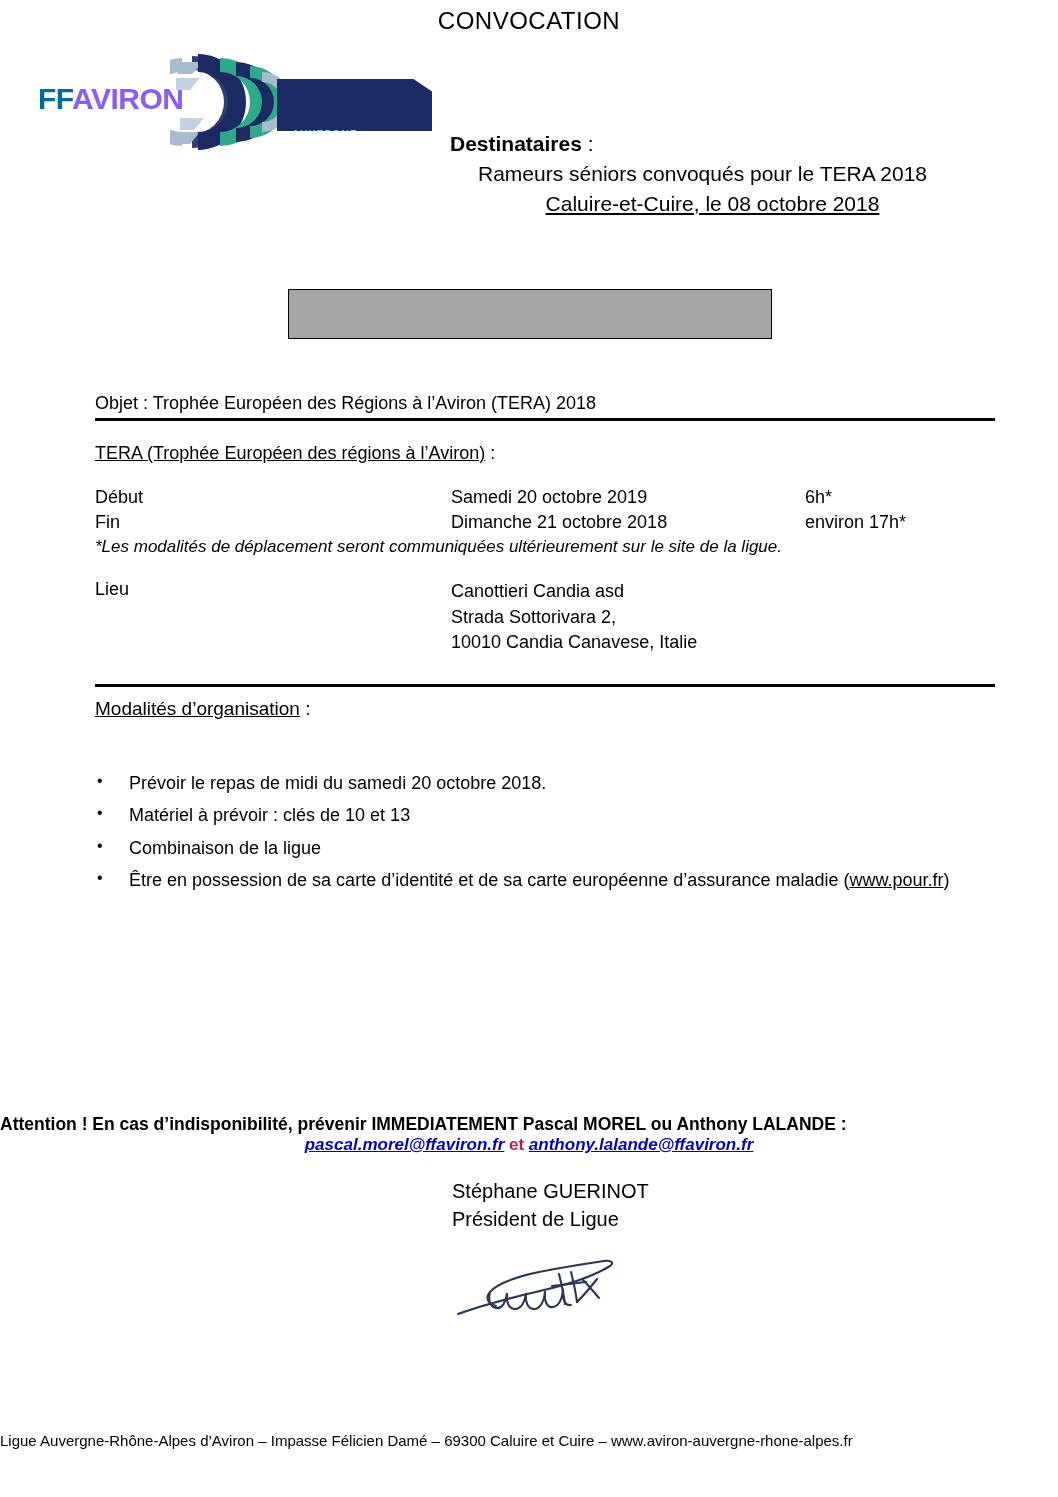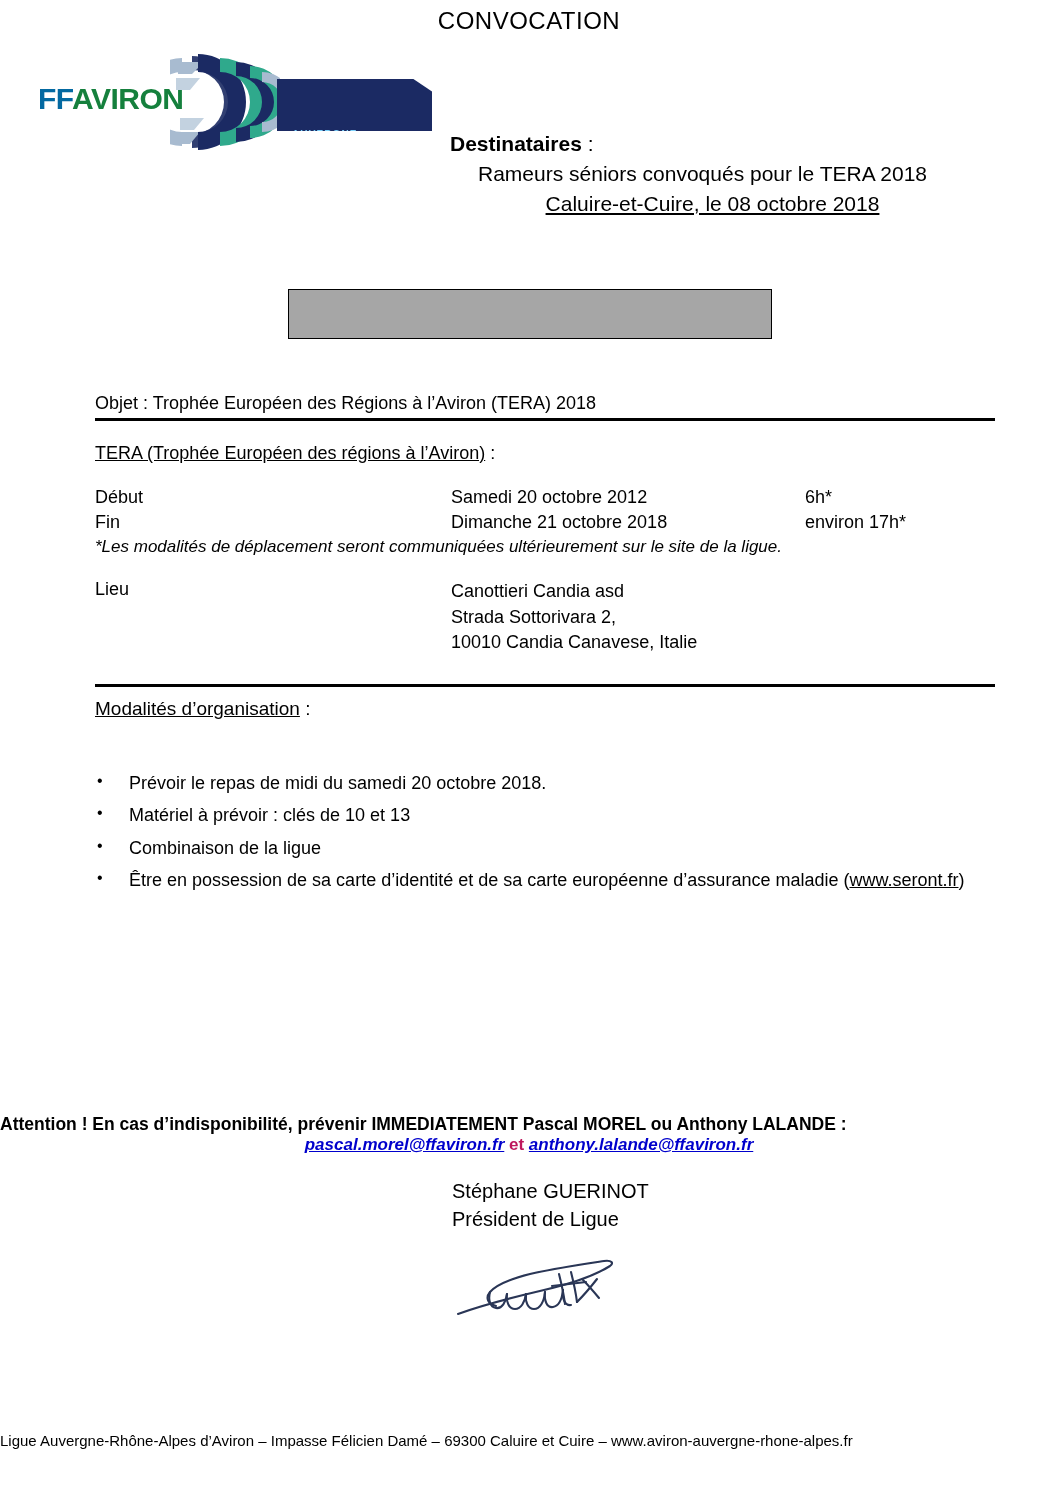--- a/index.html
+++ b/index.html
@@ -28,21 +28,21 @@
     position: absolute;
     left: 8px;
     top: 58px;
     font-size: 30px;
     font-weight: bold;
     letter-spacing: -0.5px;
     line-height: 1;
     white-space: nowrap;
   }
   #ffaviron-wordmark .ff { color: #0369a1; }
-  #ffaviron-wordmark .aviron { color: #15803d; }
+  #ffaviron-wordmark .aviron { color: #8b5cf6; }
 
   #logo-mark {
     position: absolute;
     left: 140px;
     top: 22px;
     width: 110px;
     height: 108px;
   }
   #logo-mark svg { display: block; }
 
@@ -300,21 +300,21 @@
 
 <div id="objet-line">Objet : Trophée Européen des Régions à l’Aviron (TERA) 2018</div>
 <div class="rule" id="rule-1"></div>
 
 <div id="tera-heading">
   <span class="u">TERA (Trophée Européen des régions à l’Aviron)</span><span> :</span>
 </div>
 
 <div class="sched-row" id="sched-row-0">
   <span class="c-label">Début</span>
-  <span class="c-date">Samedi 20 octobre 2012</span>
+  <span class="c-date">Samedi 20 octobre 2019</span>
   <span class="c-time">6h*</span>
 </div>
 <div class="sched-row" id="sched-row-1">
   <span class="c-label">Fin</span>
   <span class="c-date">Dimanche 21 octobre 2018</span>
   <span class="c-time">environ 17h*</span>
 </div>
 <div id="sched-note">*Les modalités de déplacement seront communiquées ultérieurement sur le site de la ligue.</div>
 
 <div id="lieu-block">
@@ -336,21 +336,21 @@
   <li>
     <span>Prévoir le repas de midi du samedi 20 octobre 2018.</span>
   </li>
   <li>
     <span>Matériel à prévoir : clés de 10 et 13</span>
   </li>
   <li>
     <span>Combinaison de la ligue</span>
   </li>
   <li>
-    <span>Être en possession de sa carte d’identité et de sa carte européenne d’assurance maladie (</span><span class="u">www.seront.fr</span><span>)</span>
+    <span>Être en possession de sa carte d’identité et de sa carte européenne d’assurance maladie (</span><span class="u">www.pour.fr</span><span>)</span>
   </li>
 </ul>
 
 <div id="attention-line">Attention ! En cas d’indisponibilité, prévenir IMMEDIATEMENT Pascal MOREL ou Anthony LALANDE :</div>
 <div id="email-line">
   <span class="mail">pascal.morel@ffaviron.fr</span><span class="et"> et </span><span class="mail">anthony.lalande@ffaviron.fr</span>
 </div>
 
 <div id="signer-block">
   <div>Stéphane GUERINOT</div>

